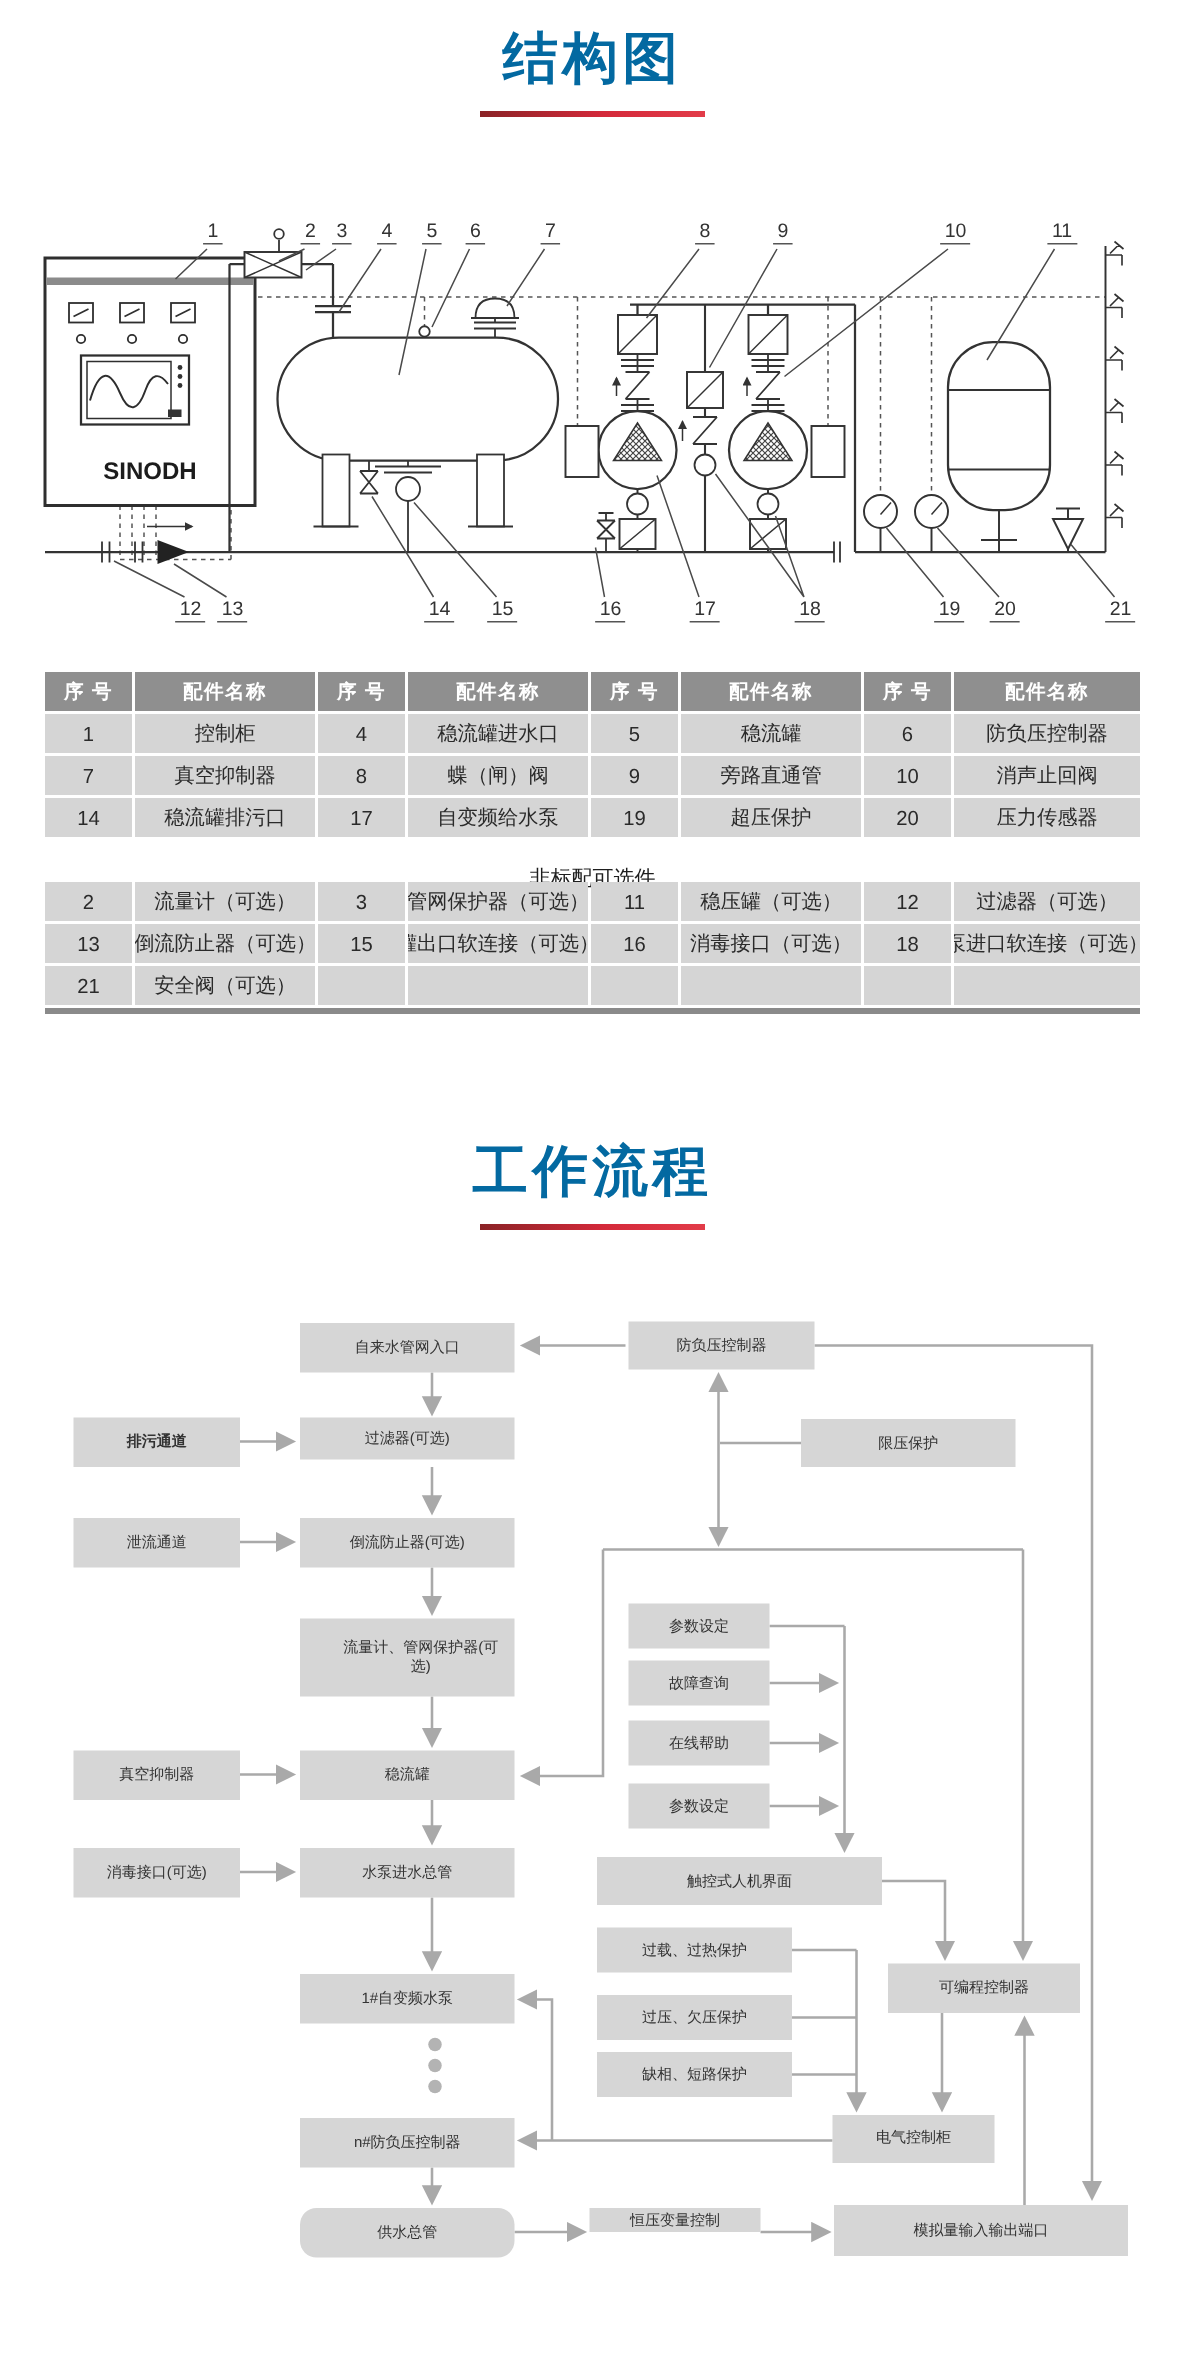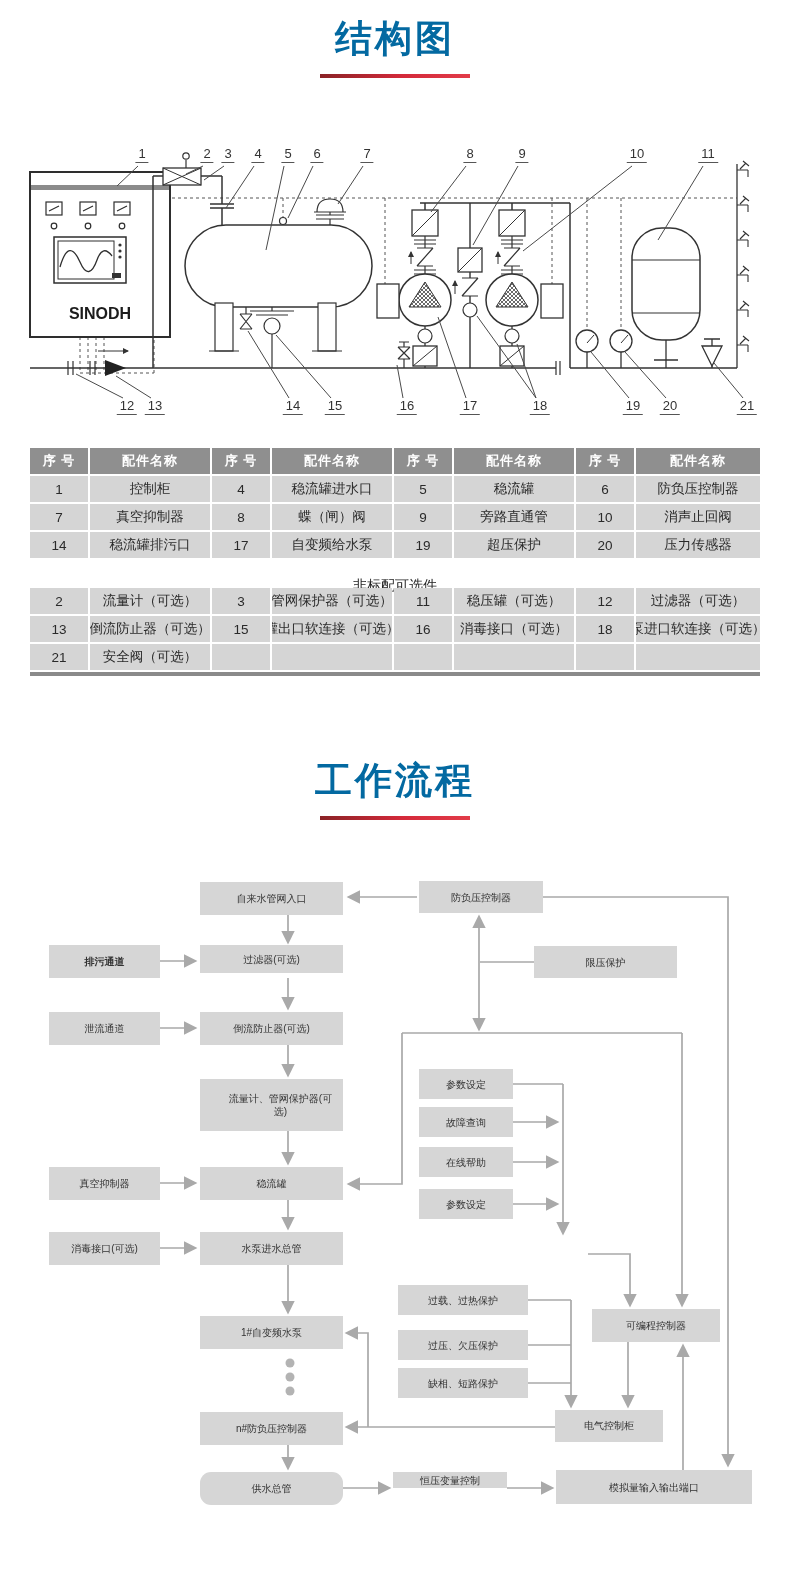--- a/index.html
+++ b/index.html
@@ -359,20 +359,21 @@
     <div class="fbox" style="left: 200px; top: 372px; width: 143px; height: 33px;">水泵进水总管</div>
     <div class="fbox" style="left: 200px; top: 456px; width: 143px; height: 33px;">1#自变频水泵</div>
     <div class="fbox" style="left: 200px; top: 552px; width: 143px; height: 33px;">n#防负压控制器</div>
     <div class="fbox" style="left: 200px; top: 612px; width: 143px; height: 33px; border-radius: 11px;">供水总管</div>
     <div class="fbox" style="left: 419px; top: 21px; width: 124px; height: 32px;">防负压控制器</div>
     <div class="fbox" style="left: 534px; top: 86px; width: 143px; height: 32px;">限压保护</div>
     <div class="fbox" style="left: 419px; top: 209px; width: 94px; height: 30px;">参数设定</div>
     <div class="fbox" style="left: 419px; top: 247px; width: 94px; height: 30px;">故障查询</div>
     <div class="fbox" style="left: 419px; top: 287px; width: 94px; height: 30px;">在线帮助</div>
     <div class="fbox" style="left: 419px; top: 329px; width: 94px; height: 30px;">参数设定</div>
+    <div class="fbox" style="left: 398px; top: 378px; width: 190px; height: 32px;">触控式人机界面</div>
     <div class="fbox" style="left: 398px; top: 425px; width: 130px; height: 30px;">过载、过热保护</div>
     <div class="fbox" style="left: 398px; top: 470px; width: 130px; height: 30px;">过压、欠压保护</div>
     <div class="fbox" style="left: 398px; top: 508px; width: 130px; height: 30px;">缺相、短路保护</div>
     <div class="fbox" style="left: 592px; top: 449px; width: 128px; height: 33px;">可编程控制器</div>
     <div class="fbox" style="left: 555px; top: 550px; width: 108px; height: 32px; font-family: Liberation Mono, monospace;">电气控制柜</div>
     <div class="fbox" style="left: 393px; top: 612px; width: 114px; height: 16px;">恒压变量控制</div>
     <div class="fbox" style="left: 556px; top: 610px; width: 196px; height: 34px;">模拟量输入输出端口</div>
   </div>
 
 </body></html>

